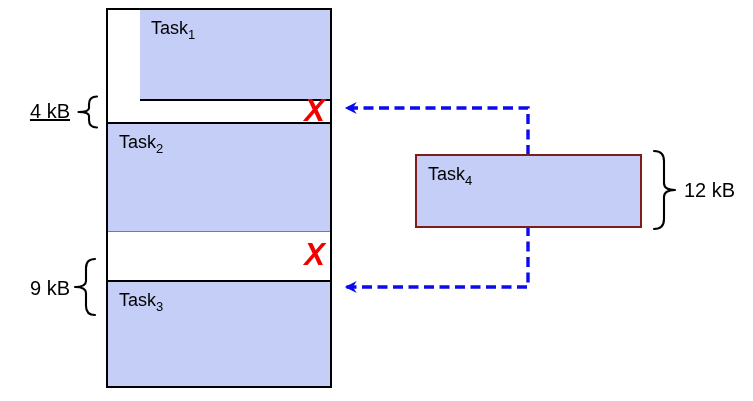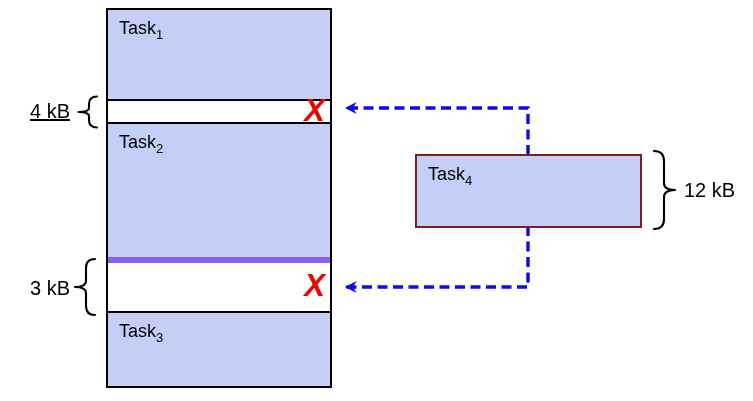--- a/index.html
+++ b/index.html
@@ -10,23 +10,23 @@
 
   
   .memcol {
     position:absolute; left:106px; top:8px; width:226px; height:380px;
     border:2px solid #000; box-sizing:border-box; background:#ffffff;
     display:flex; flex-direction:column;
   }
   .seg { box-sizing:border-box; position:relative; }
   .seg.task { background:#C5CEF7; }
   .seg.gap  { background:#ffffff; }
-  .seg-1 { height:91px;  border-bottom:2px solid #000; }
+  .seg-1 { height:91px;  border-bottom:2px solid #000;margin-left:32px; }
   .seg-2 { height:23px;  border-bottom:2px solid #000; }
-  .seg-3 { height:139px; border-bottom:6px solid #8b5cf6; }
+  .seg-3 { height:108px; border-bottom:1px solid #8b5cf6; }
   .seg-4 { height:50px;  border-bottom:2px solid #000; }
   .seg-5 { flex:1; }
 
   .task-label {
     position:absolute; left:11px; top:7px; font-size:18px; line-height:22px;
     white-space:nowrap;
   }
   .task-label sub { font-size:13px; line-height:0; }
 
   .xmark {
@@ -80,21 +80,21 @@
     <div class="seg gap seg-4">
       <span class="xmark in-gap2">X</span>
     </div>
 
     <div class="seg task seg-5">
       <span class="task-label"><span>Task</span><sub>3</sub></span>
     </div>
   </div>
 
   <div class="size-label lbl-4kb">4 kB</div>
-  <div class="size-label lbl-8kb">3 kB</div>
+  <div class="size-label lbl-8kb">9 kB</div>
 
   <svg class="brace brace-4" width="24" height="34" viewBox="0 0 24 34">
     <path d="M 21 1.5 Q 13 1.5 13 9 L 13 13 Q 13 17 2.5 17 Q 13 17 13 21 L 13 25 Q 13 32.5 21 32.5"></path>
   </svg>
   <svg class="brace brace-8" width="26" height="60" viewBox="0 0 26 60">
     <path d="M 23 2 Q 14 2 14 11 L 14 24 Q 14 30 3 30 Q 14 30 14 36 L 14 49 Q 14 58 23 58"></path>
   </svg>
   <svg class="brace brace-12" width="28" height="82" viewBox="0 0 28 82">
     <path d="M 4 2 Q 14 2 14 12 L 14 34 Q 14 41 25 41 Q 14 41 14 48 L 14 70 Q 14 80 4 80"></path>
   </svg>

